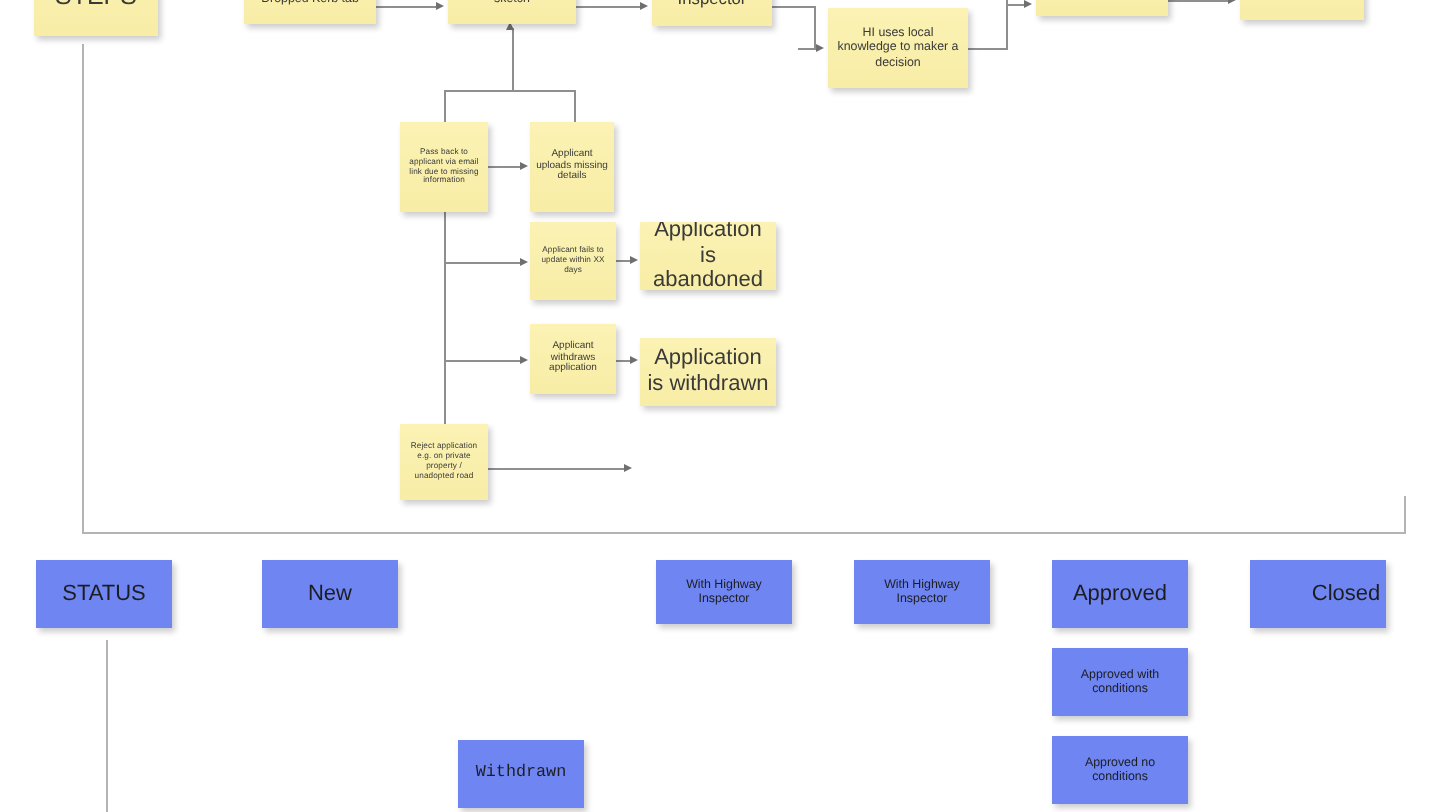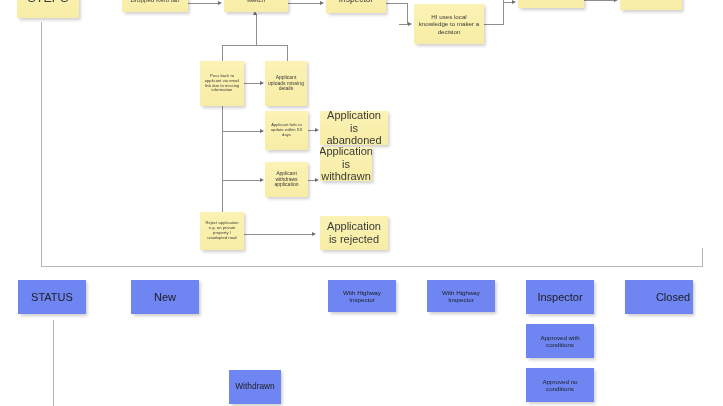--- a/index.html
+++ b/index.html
@@ -174,56 +174,53 @@
   <div class="note yellow t-tiny" style="left:200px; top:212px; width:44px; height:38px;">
     <span>Reject application e.g. on private property / unadopted road</span>
   </div>
 
   <div class="note yellow t-lg" style="left:320px; top:111px; width:68px; height:34px;">
     <span>Application is abandoned</span>
   </div>
   <div class="ln h" style="left:308px; top:130px; width:7px;"></div>
   <div class="arrow right" style="left:315px; top:127.6px;"></div>
 
-  <div class="note yellow t-lg" style="left:320px; top:147px; width:52px; height:34px;">
+  <div class="note yellow t-lg" style="left:320px; top:169px; width:68px; height:34px;">
     <span>Application is withdrawn</span>
   </div>
   <div class="ln h" style="left:308px; top:180px; width:7px;"></div>
   <div class="arrow right" style="left:315px; top:177.6px;"></div>
 
-  <div class="note yellow t-lg" style="left:320px; top:216px; width:68px; height:34px;">
-    <span>Application is rejected</span>
-  </div>
   <div class="ln h" style="left:244px; top:234px; width:68px;"></div>
   <div class="arrow right" style="left:312px; top:231.6px;"></div>
 
   <div class="note blue t-lg" style="left:18px; top:280px; width:68px; height:34px;">
     <span>STATUS</span>
   </div>
 
   <div class="note blue t-lg" style="left:131px; top:280px; width:68px; height:34px;">
     <span>New</span>
   </div>
 
 
 
-  <div class="note blue t-md" style="left:229px; top:370px; width:52px; height:34px;">
+  <div class="note blue t-md" style="left:229px; top:370px; width:63px; height:34px;font-family:Liberation Mono, monospace;">
     <span>Withdrawn</span>
   </div>
 
   <div class="note blue t-sm" style="left:328px; top:280px; width:68px; height:32px;">
     <span>With Highway Inspector</span>
   </div>
 
   <div class="note blue t-sm" style="left:427px; top:280px; width:68px; height:32px;">
     <span>With Highway Inspector</span>
   </div>
 
   <div class="note blue t-lg" style="left:526px; top:280px; width:68px; height:34px;">
-    <span>Inspector</span>
+    <span>Approved</span>
   </div>
 
   <div class="note blue t-sm" style="left:526px; top:324px; width:68px; height:34px;">
     <span>Approved with conditions</span>
   </div>
 
   <div class="note blue t-sm" style="left:526px; top:368px; width:68px; height:34px;">
     <span>Approved no conditions</span>
   </div>
 

